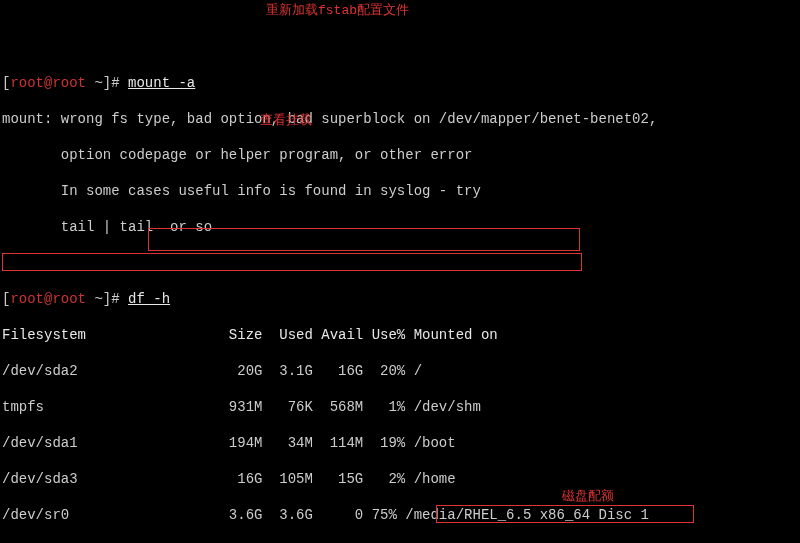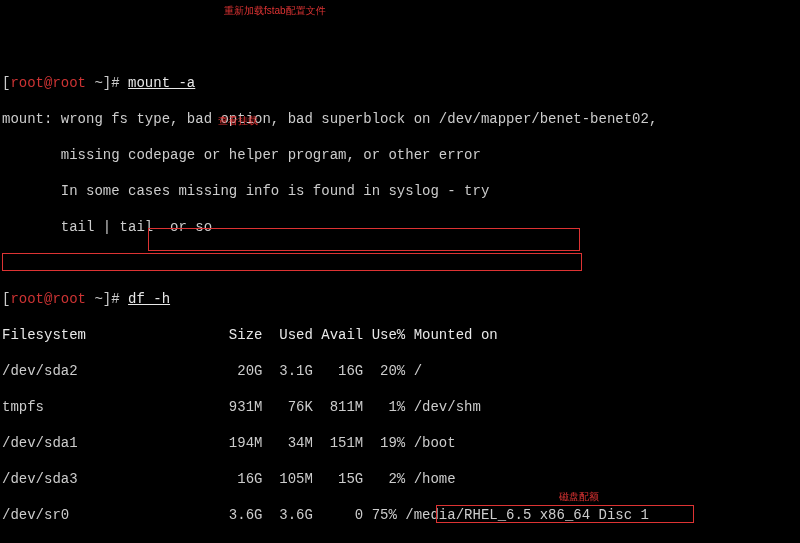--- a/index.html
+++ b/index.html
@@ -17,67 +17,68 @@
       position: relative;
     }
     .line { white-space: pre; }
     .prompt-bracket { color: #ccc; }
     .prompt-host { color: #c33; }
     .white { color: #e8e8e8; }
     .underline { text-decoration: underline; }
     .annotation {
       position: absolute;
       color: #d33;
-      font-family: Liberation Sans, sans-serif;
-      font-size: 10px;
+      font-family: Liberation Mono, monospace;
+      font-size: 13px;
       white-space: nowrap;
+      margin-left: 42px;
     }
     .box {
       position: absolute;
       border: 1px solid #d33;
       pointer-events: none;
     }
   </style>
 </head>
 <body>
 
 
 
 <div class="line"><span class="prompt-bracket">[</span><span class="prompt-host">root@root</span><span class="prompt-bracket"> ~]#</span><span> </span><span class="white underline">mount -a</span></div>
 <div class="line">mount: wrong fs type, bad option, bad superblock on /dev/mapper/benet-benet02,</div>
-<div class="line">       missing codepage or helper program, or other error</div>
-<div class="line">       In some cases missing info is found in syslog - try</div>
+<div class="line">       option codepage or helper program, or other error</div>
+<div class="line">       In some cases useful info is found in syslog - try</div>
 <div class="line">       tail | tail  or so</div>
 <div class="line">&nbsp;</div>
 <div class="line"><span class="prompt-bracket">[</span><span class="prompt-host">root@root</span><span class="prompt-bracket"> ~]#</span><span> </span><span class="white underline">df -h</span></div>
 <div class="line white">Filesystem                 Size  Used Avail Use% Mounted on</div>
 <div class="line">/dev/sda2                   20G  3.1G   16G  20% /</div>
-<div class="line">tmpfs                      931M   76K  811M   1% /dev/shm</div>
-<div class="line">/dev/sda1                  194M   34M  151M  19% /boot</div>
+<div class="line">tmpfs                      931M   76K  568M   1% /dev/shm</div>
+<div class="line">/dev/sda1                  194M   34M  114M  19% /boot</div>
 <div class="line">/dev/sda3                   16G  105M   15G   2% /home</div>
 <div class="line">/dev/sr0                   3.6G  3.6G     0 75% /media/RHEL_6.5 x86_64 Disc 1</div>
 <div class="line">/dev/mapper/benet-benet01   20G  172M   19G   1% /benet01</div>
 
 
 
 
 
 
 
 
 
 
 
 
 
 
 
 <div class="annotation" style="left:224px; top:2px;">重新加载fstab配置文件</div>
 <div class="annotation" style="left:218px; top:112px;">查看挂载</div>
-<div class="annotation" style="left:559px; top:488px;">磁盘配额</div>
+<div class="annotation" style="left:520px; top:488px;">磁盘配额</div>
 
 
 <div class="box" style="left:148px; top:228px; width:432px; height:23px;"></div>
 <div class="box" style="left:2px; top:253px; width:580px; height:18px;"></div>
 <div class="box" style="left:436px; top:505px; width:258px; height:18px;"></div>
 
 
 
 
 </body></html>

